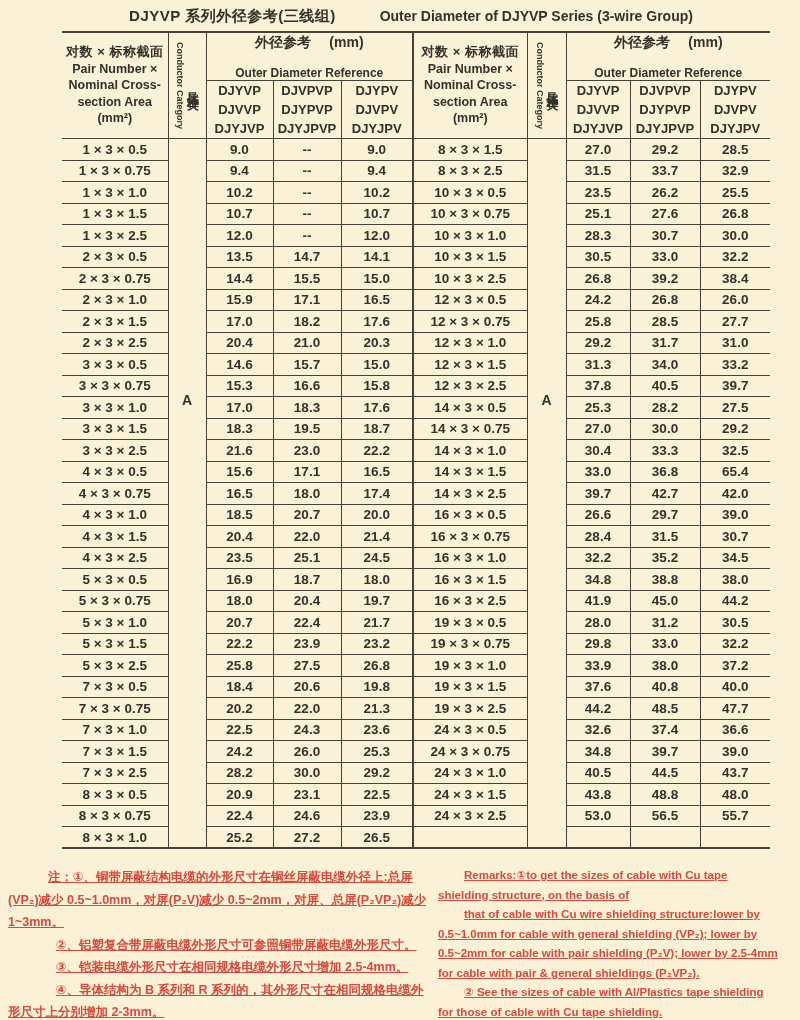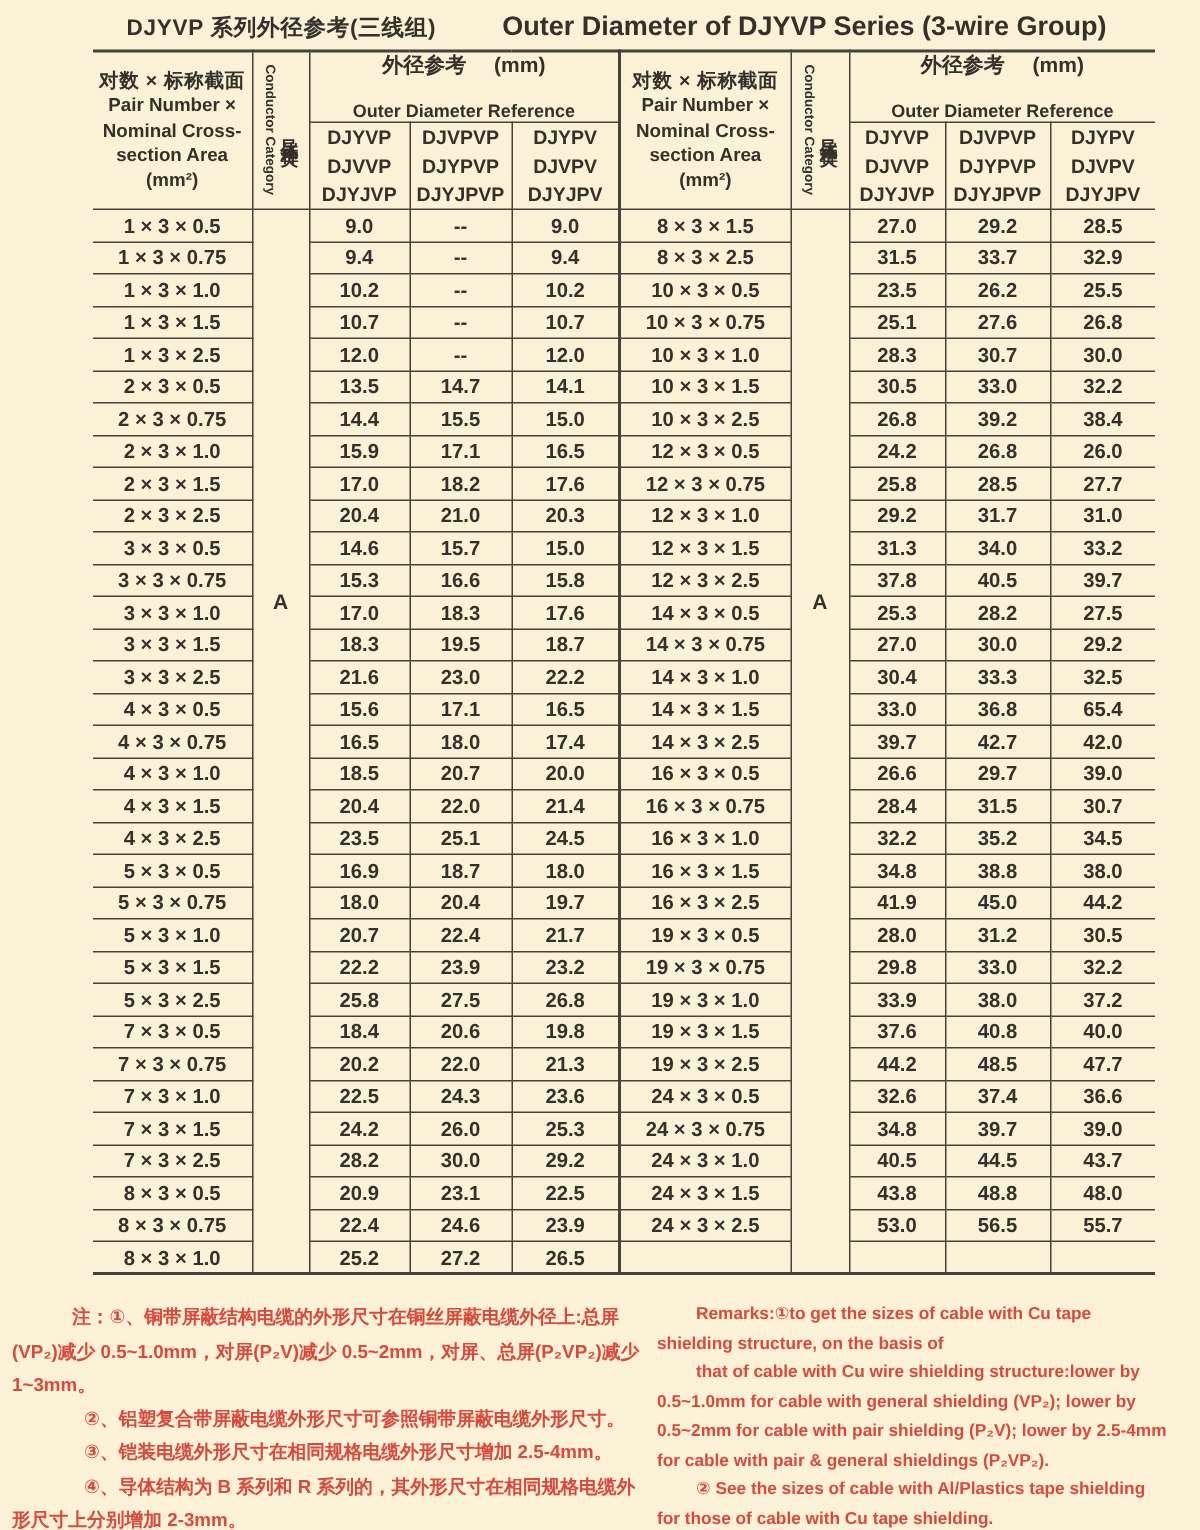--- a/index.html
+++ b/index.html
@@ -6,21 +6,21 @@
     --page_bg:#FBF1D6; --ink:#34312B; --line:#45423A; --note_red:#D9493C;
   }
   *{box-sizing:border-box;margin:0;padding:0;}
   html,body{width:800px;height:1020px;}
   body{background:var(--page_bg);color:var(--ink);
        font-family:"Liberation Sans","DejaVu Sans",sans-serif;}
   .page{width:800px;height:1020px;overflow:hidden;position:relative;}
 
   .title-row{display:flex;justify-content:center;align-items:baseline;gap:44px;padding-top:7px;padding-left:22px;}
   .title-zh{font-size:15px;font-weight:700;letter-spacing:0.5px;}
-  .title-en{font-size:18px;font-weight:700;}
+  .title-en{font-size:14px;font-weight:700;}
 
   .tables{display:flex;margin:5px 0 0 62px;}
   table{border-collapse:collapse;table-layout:fixed;}
   .tbl{border-top:2.5px solid var(--line);border-bottom:2.5px solid var(--line);}
   .tbl-right{border-left:2.5px solid var(--line);}
   td{padding:0;text-align:center;vertical-align:middle;overflow:hidden;}
 
   .pair-h,.pair-cell{border-right:1px solid var(--line);}
   .cond-h,.cond-body{border-left:1px solid var(--line);border-right:1px solid var(--line);}
   .v1,.v2{border-right:1px solid var(--line);}
@@ -41,24 +41,24 @@
   .cond-body{vertical-align:top;}
   .cond-a{margin-top:253px;font-size:14px;font-weight:700;}
 
   .vwrap{display:flex;justify-content:center;align-items:center;gap:3px;height:89px;overflow:hidden;}
   .v-en{writing-mode:vertical-rl;font-size:9px;font-weight:700;line-height:1;white-space:nowrap;}
   .v-zh{writing-mode:vertical-rl;text-orientation:upright;font-size:12px;font-weight:700;
         letter-spacing:2px;line-height:1;white-space:nowrap;}
 
   .notes{display:flex;margin-top:17px;color:var(--note_red);}
   .notes-zh{width:430px;padding-left:8px;font-size:12.5px;line-height:22.5px;font-weight:700;}
-  .notes-zh p{text-indent:40px;}
+  .notes-zh p{text-indent:40px;text-decoration:underline;}
   .notes-zh p + p{text-indent:48px;}
   .notes-en{width:356px;padding-left:8px;padding-right:6px;font-size:11.5px;line-height:19.5px;font-weight:700;}
-  .notes-en p{text-indent:26px;}
+  .notes-en p{text-indent:26px;text-decoration:underline;}
 </style>
 </head>
 <body>
 
 <div class="page">
 
   <div class="title-row">
     <span class="title-zh">DJYVP 系列外径参考(三线组)</span>
     <span class="title-en">Outer Diameter of DJYVP Series (3-wire Group)</span>
   </div>

